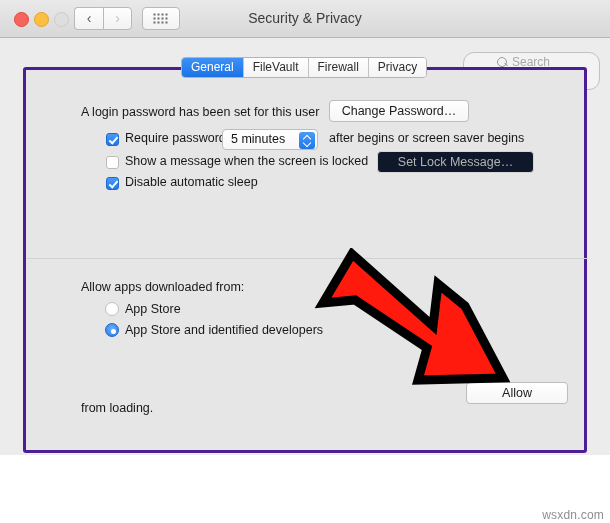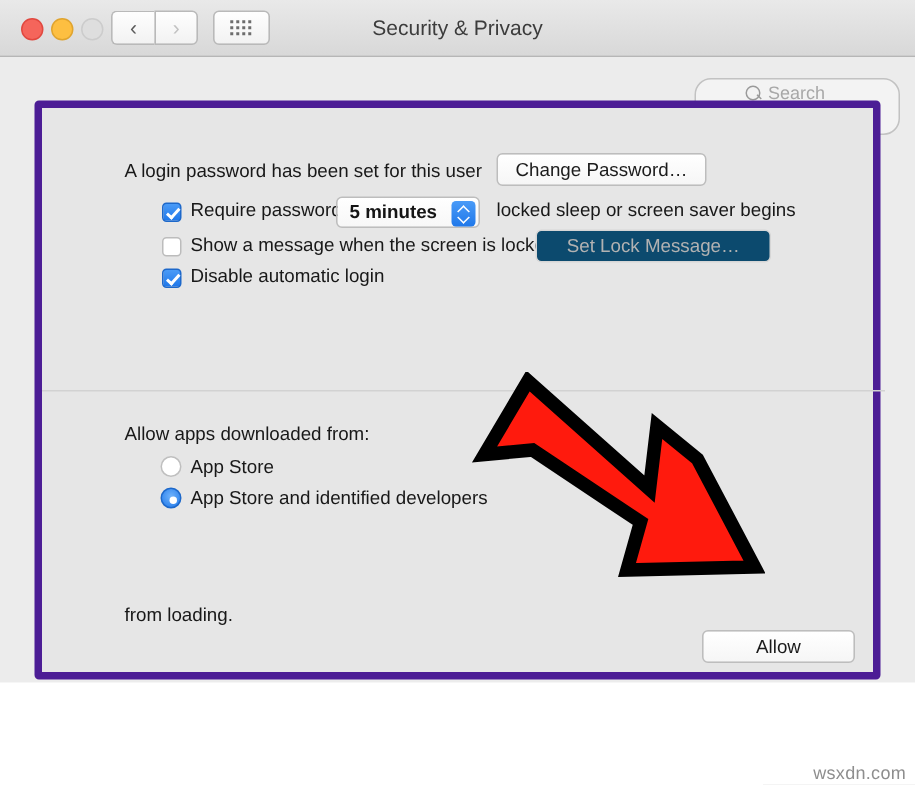--- a/index.html
+++ b/index.html
@@ -155,21 +155,21 @@
     color: #ffffff;
   }
 
   
   #panel {
     position: absolute;
     left: 23px; top: 67px;
     width: 564px;
     height: 386px;
     background: #e6e6e6;
-    border: 5px solid #4c1d95;
+    border: 3px solid #4c1d95;
     border-radius: 3px;
     box-sizing: border-box;
   }
 
   .lbl {
     position: absolute;
     font-size: 12.5px;
     color: #181818;
     white-space: nowrap;
   }
@@ -181,23 +181,24 @@
     border: 1px solid #bdbdbd;
     border-radius: 4px;
     box-sizing: border-box;
     font-size: 12.5px;
     color: #1b1b1b;
     text-align: center;
     line-height: 20px;
     height: 22px;
   }
   .pushbtn.disabled {
-    background: #0c4a6e;
+    background: #0f172a;
     border-color: #d6d6d6;
     color: #b2b2b2;
+    margin-left: 22px;
   }
 
   
   .cb {
     position: absolute;
     width: 13px; height: 13px;
     border-radius: 3px;
     box-sizing: border-box;
   }
   .cb.off {
@@ -340,59 +341,65 @@
     </div>
 
     <div id="win-title">Security &amp; Privacy</div>
 
     <div id="searchfield">
       <span class="mag"></span>
       <span class="ph">Search</span>
     </div>
   </div>
 
+  <div id="tabbar">
+    <div class="tab active">General</div>
+    <div class="tab">FileVault</div>
+    <div class="tab">Firewall</div>
+    <div class="tab">Privacy</div>
+  </div>
 
   <div id="panel">
 
     <span class="lbl" style="left:55px; top:35px;">A login password has been set for this user</span>
     <div class="pushbtn" style="left:303px; top:30px; width:140px;">Change Password…</div>
 
     <span class="cb on" style="left:80px; top:63px;"></span>
     <span class="lbl" style="left:99px; top:61px;">Require password</span>
 
-    <div id="popup" style="left:196px; top:59px;font-weight:bold;">
+    <div id="popup" style="left:196px; top:59px;">
       <span class="val">5 minutes</span>
       <span class="stepper">
         <span class="chv up"></span>
         <span class="chv down"></span>
       </span>
     </div>
 
-    <span class="lbl" style="left:303px; top:61px;">locked sleep or screen saver begins</span>
+    <span class="lbl" style="left:303px; top:61px;">after begins or screen saver begins</span>
 
     <span class="cb off" style="left:80px; top:86px;"></span>
     <span class="lbl" style="left:99px; top:84px;">Show a message when the screen is locked</span>
     <div class="pushbtn disabled" style="left:329px; top:81px; width:157px;">Set Lock Message…</div>
 
     <span class="cb on" style="left:80px; top:107px;"></span>
-    <span class="lbl" style="left:99px; top:105px;">Disable automatic login</span>
+    <span class="lbl" style="left:99px; top:105px;">Disable automatic sleep</span>
 
     <div id="divider"></div>
 
     <span class="lbl" style="left:55px; top:210px;text-align:center;">Allow apps downloaded from:</span>
 
     <span class="rb off" style="left:79px; top:232px;"></span>
     <span class="lbl" style="left:99px; top:232px;">App Store</span>
 
     <span class="rb on" style="left:79px; top:253px;"></span>
     <span class="lbl" style="left:99px; top:253px;">App Store and identified developers</span>
 
     <span class="lbl" style="left:55px; top:331px;text-align:right;">from loading.</span>
 
-    <div class="pushbtn" style="left:440px; top:312px; width:102px;margin-top:36px;">Allow</div>
+    <div class="pushbtn" style="left:440px; top:312px; width:102px;">Allow</div>
   </div>
 
   <svg id="arrow" viewBox="0 0 205 140">
     <polygon points="47,6 128,78 133,36 160,58 198,130 113,132 122,100 50,52 18,55" fill="#FF1A0D" stroke="#000000" stroke-width="9" stroke-linejoin="miter"></polygon>
   </svg>
 
   <div id="bottombar">
 
     <span id="watermark">wsxdn.com</span>
   </div>

